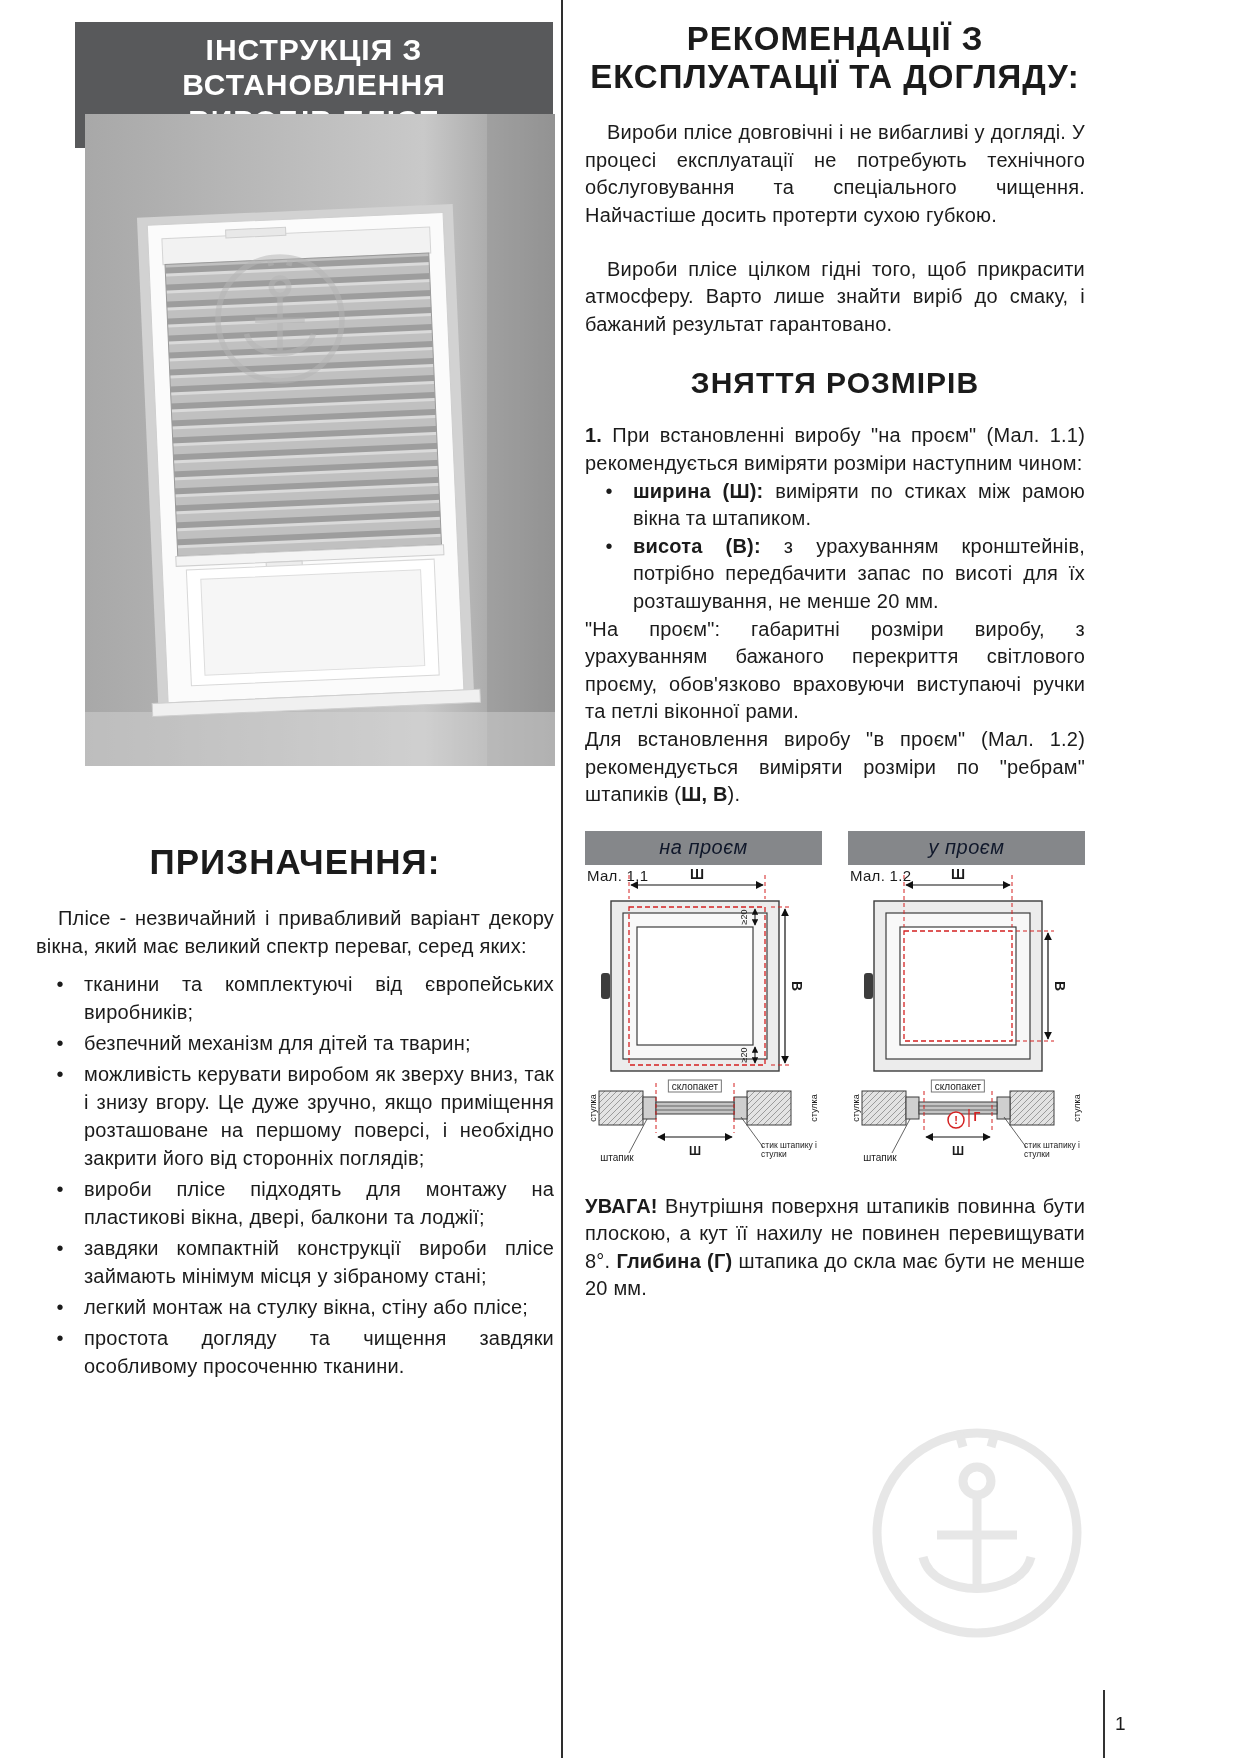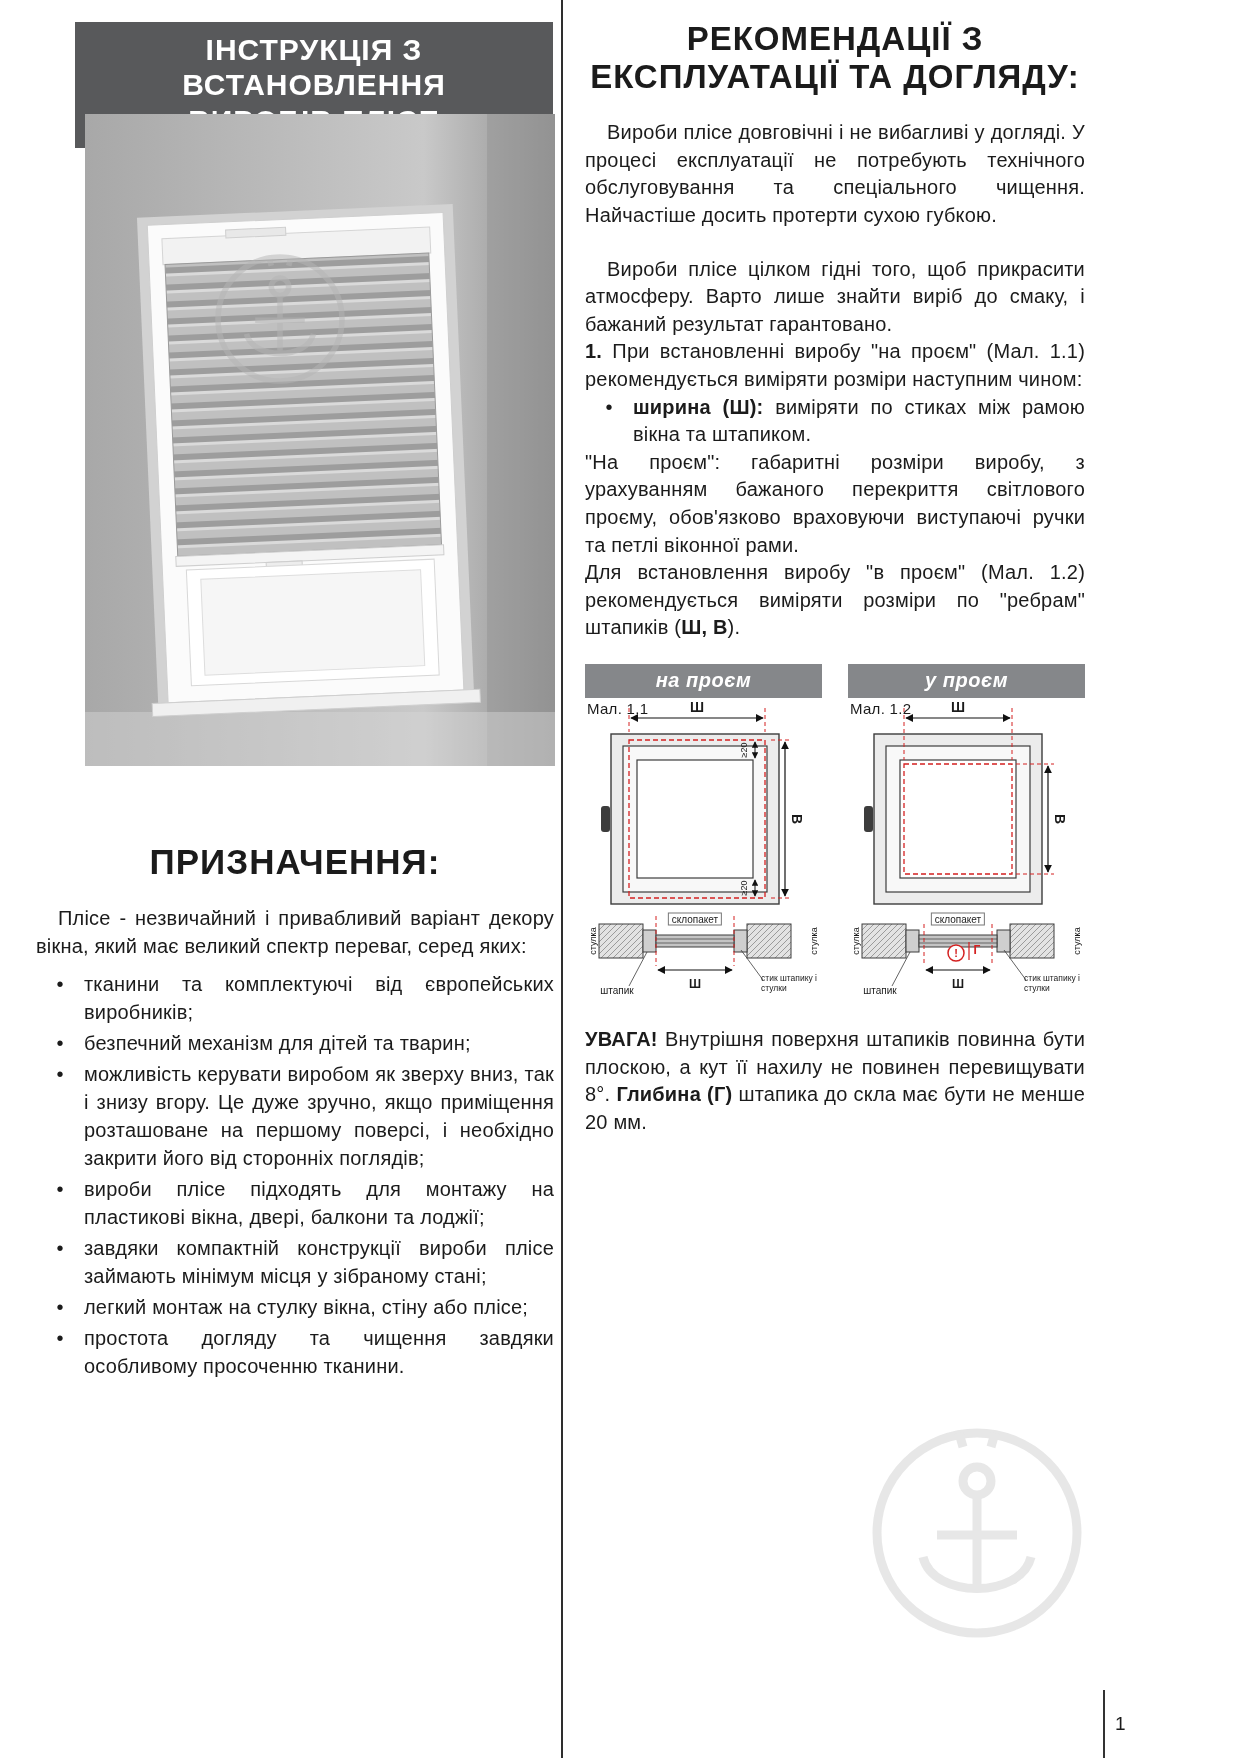--- a/index.html
+++ b/index.html
@@ -39,21 +39,21 @@
   .bold { font-weight:bold; }
   .m-list { list-style:none; font-size:20px; line-height:1.38; letter-spacing:0.2px; }
   .m-list li { display:flex; }
   .m-list .b { flex:none; width:48px; text-align:center; }
   .m-list .b::before { content:"•"; }
   .m-list .t { flex:1; text-align:justify; }
 
   
   .figures { display:flex; justify-content:space-between; margin-top:22px; position:relative; z-index:1; }
   .fig { width:237px; }
-  .fig-header { height:34px; background:#85878a; color:#ffffff; font-weight:bold; font-style:italic; font-size:20px;
+  .fig-header { height:34px; background:#85878a; color:#0f172a; font-weight:normal; font-style:italic; font-size:20px;
     display:flex; align-items:center; justify-content:center; letter-spacing:0.5px; }
   .fig-body { position:relative; height:310px; background:#fff; }
   .fig-body svg { position:absolute; left:0; top:0; width:100%; height:100%; }
   .fig-cap { position:absolute; top:2px; left:2px; font-size:15px; letter-spacing:0.3px; }
   .pl { position:absolute; transform:translate(-50%,-50%); white-space:nowrap; font-size:10px; color:#1b1b1b; }
   .pl.r90 { transform:translate(-50%,-50%) rotate(90deg); }
   .pl.rm90 { transform:translate(-50%,-50%) rotate(-90deg); }
   .pl.dim { font-weight:bold; font-size:14px; }
   .pl.dim-s { font-weight:bold; font-size:12px; }
   .pl.tiny { font-size:9px; }
@@ -156,27 +156,32 @@
       </li>
   </ul>
 </div>
 
 <div class="right-col">
   <div class="right-title">РЕКОМЕНДАЦІЇ З ЕКСПЛУАТАЦІЇ ТА ДОГЛЯДУ:</div>
 
   <p class="para indent">Вироби плісе довговічні і не вибагливі у догляді. У процесі експлуатації не потребують технічного обслуговування та спеціального чищення. Найчастіше досить протерти сухою губкою.</p>
   <p class="para indent gap-m">Вироби плісе цілком гідні того, щоб прикрасити атмосферу. Варто лише знайти виріб до смаку, і бажаний результат гарантовано.</p>
 
+  <div class="section-title">ЗНЯТТЯ РОЗМІРІВ</div>
 
   <p class="para"><span class="bold">1.</span> <span>При встановленні виробу "на проєм" (Мал. 1.1) рекомендується виміряти розміри наступним чином:</span></p>
 
   <ul class="m-list">
     <li>
         <span class="b"></span>
         <span class="t"><span class="bold">ширина (Ш):</span> <span>виміряти по стиках між рамою вікна та штапиком.</span></span>
+      </li>
+    <li>
+        <span class="b"></span>
+        <span class="t"><span class="bold">висота (В):</span> <span>з урахуванням кронштейнів, потрібно передбачити запас по висоті для їх розташування, не менше 20 мм.</span></span>
       </li>
   </ul>
 
   <p class="para">"На проєм": габаритні розміри виробу, з урахуванням бажаного перекриття світлового проєму, обов'язково враховуючи виступаючі ручки та петлі віконної рами.</p>
   <p class="para"><span>Для встановлення виробу "в проєм" (Мал. 1.2) рекомендується виміряти розміри по "ребрам" штапиків (</span><span class="bold">Ш, В</span><span>).</span></p>
 
   <div class="figures">
 
     <div class="fig">
       <div class="fig-header">на проєм</div>

